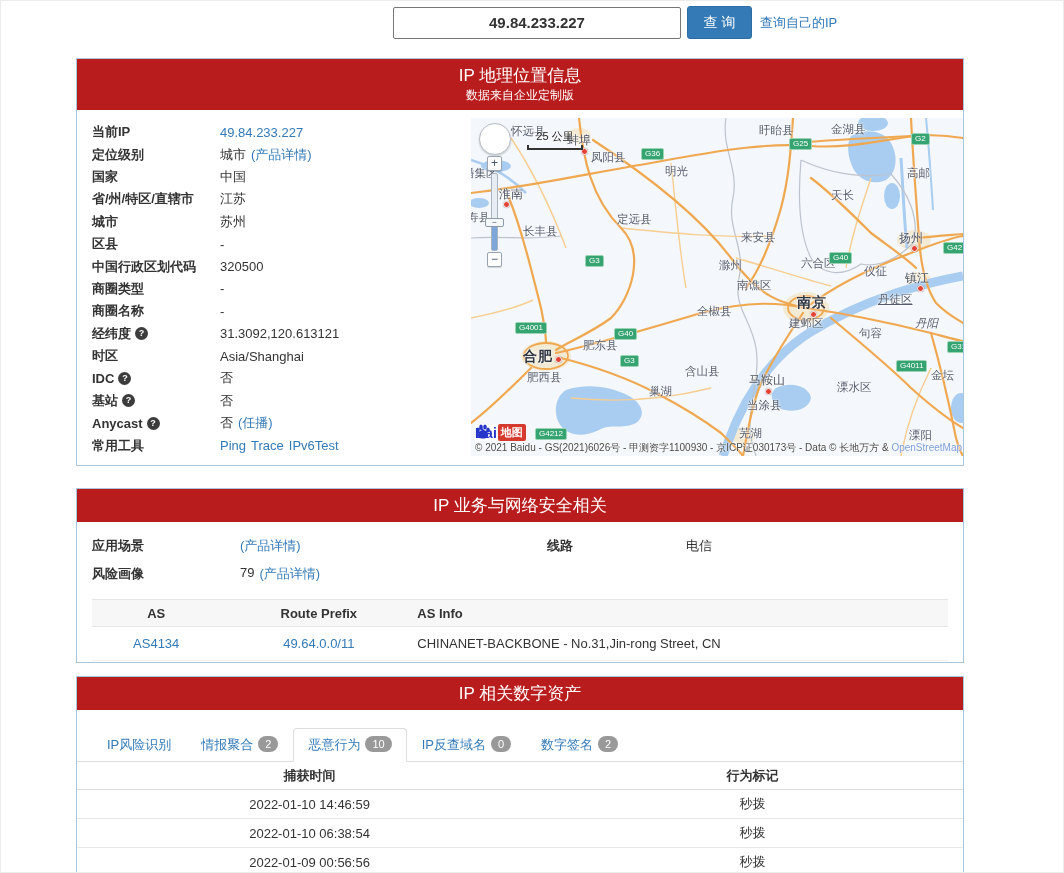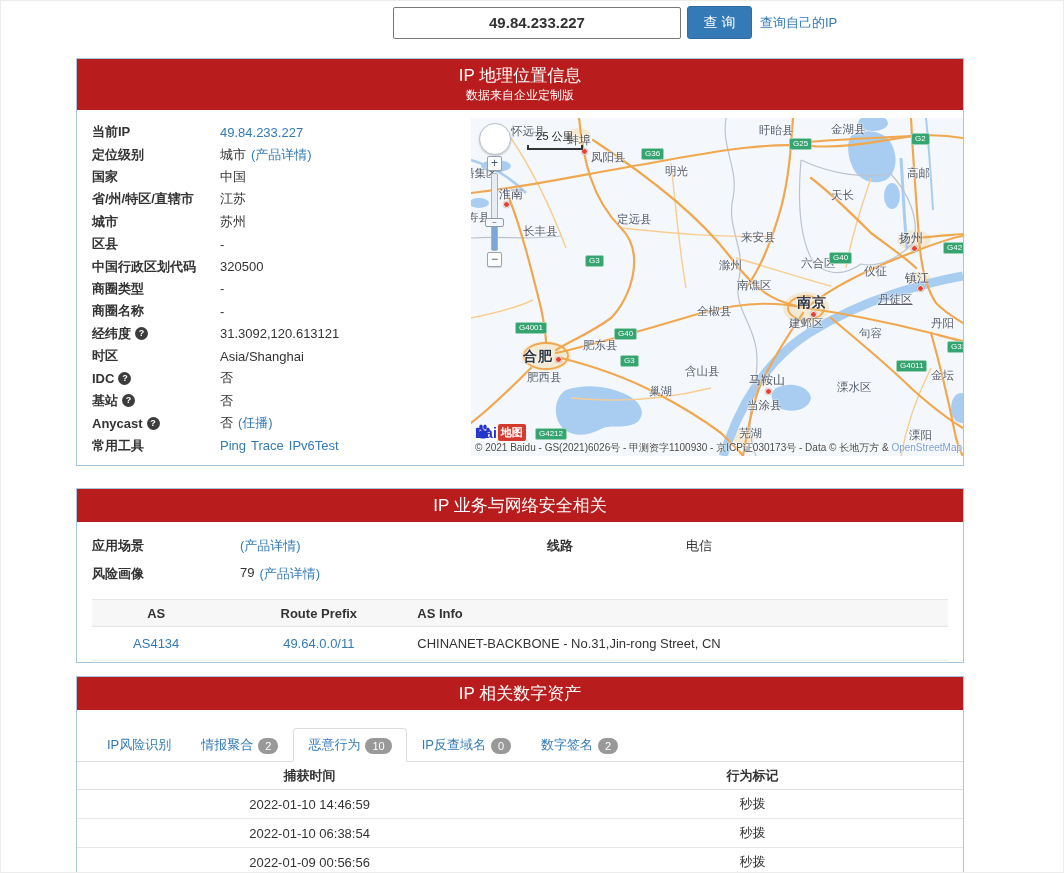--- a/index.html
+++ b/index.html
@@ -81,21 +81,21 @@
   .as-table { margin-top:11px; border-top:1px solid #e6e6e6; }
   .as-hrow { display:flex; background:#f7f7f7; border-bottom:1px solid #e6e6e6; height:27px; align-items:center; font-weight:bold; font-size:13px; }
   .as-drow { display:flex; height:34px; align-items:center; font-size:13px; border-bottom:1px solid #f0f0f0; }
   .as-c1 { width:15%; text-align:center; }
   .as-c2 { width:23%; text-align:center; }
   .as-c3 { width:62%; text-align:left; }
 
   
   #panel-assets { top:675px; height:198px; }
   .tabs { display:flex; align-items:flex-end; padding:18px 0 0 15px; border-bottom:1px solid #ddd; }
-  .tab { display:flex; align-items:flex-end; gap:5px; padding:7px 14px; font-size:13px; color:#337ab7; cursor:pointer; border:1px solid transparent; margin-bottom:-1px; }
+  .tab { display:flex; align-items:flex-start; gap:5px; padding:7px 14px; font-size:13px; color:#337ab7; cursor:pointer; border:1px solid transparent; margin-bottom:-1px; }
   .tab.active { background:#fff; border-color:#ddd; border-bottom-color:#fff; border-radius:4px 4px 0 0; }
   .badge { background:#999; color:#fff; border-radius:10px; padding:1px 7px; font-size:11px; line-height:14px; }
   .at-hrow { display:flex; height:28px; align-items:center; font-weight:bold; font-size:13px; border-bottom:1px solid #ddd; }
   .at-drow { display:flex; height:29px; align-items:center; font-size:13px; border-bottom:1px solid #e7e7e7; }
   .at-c1 { width:52.5%; text-align:center; }
   .at-c2 { width:47.5%; text-align:center; }
 </style>
 </head>
 <body>
 
@@ -299,21 +299,21 @@
             <span class="map-label county" style="left: 270px; top: 112px; font-family: Liberation Serif, serif;">来安县</span>
             <span class="map-label county" style="left: 330px; top: 138px;">六合区</span>
             <span class="map-label county" style="left: 248px; top: 140px;">滁州</span>
             <span class="map-label county" style="left: 266px; top: 160px;">南谯区</span>
             <span class="map-label county" style="left: 393px; top: 146px;">仪征</span>
             <span class="map-label city" style="left: 428px; top: 112px;">扬州</span>
             <span class="map-dot" style="left: 440px; top: 127px;"></span>
             <span class="map-label city" style="left: 434px; top: 152px;">镇江</span>
             <span class="map-dot" style="left: 446px; top: 167px;"></span>
             <span class="map-label county" style="left: 407px; top: 174px; text-decoration: underline;">丹徒区</span>
-            <span class="map-label county" style="left: 460px; top: 198px;">丹阳</span>
+            <span class="map-label county" style="left: 444px; top: 198px; font-style: italic;">丹阳</span>
             <span class="map-label county" style="left: 388px; top: 208px;">句容</span>
             <span class="map-label capital" style="left: 326px; top: 176px;">南京</span>
             <span class="map-dot" style="left: 339px; top: 193px;"></span>
             <span class="map-label county" style="left: 318px; top: 198px;">建邺区</span>
             <span class="map-label county" style="left: 226px; top: 186px;">全椒县</span>
             <span class="map-label city" style="left: 278px; top: 254px;">马鞍山</span>
             <span class="map-dot" style="left: 294px; top: 270px;"></span>
             <span class="map-label county" style="left: 276px; top: 280px;">当涂县</span>
             <span class="map-label county" style="left: 268px; top: 308px;">芜湖</span>
             <span class="map-label county" style="left: 366px; top: 262px;">溧水区</span>

